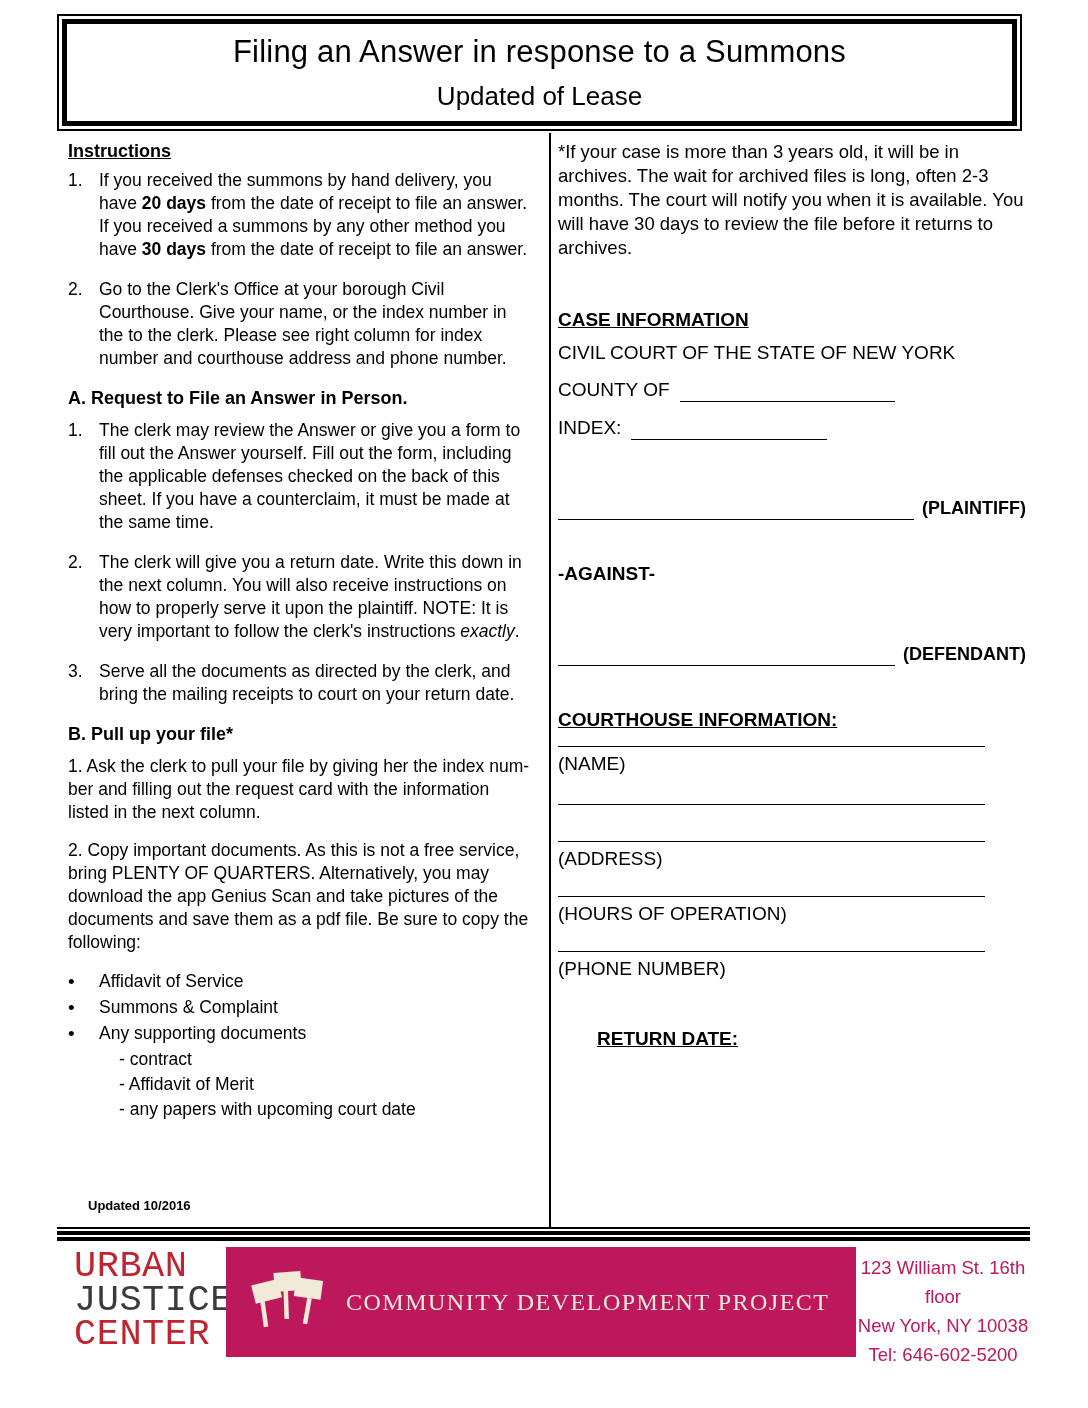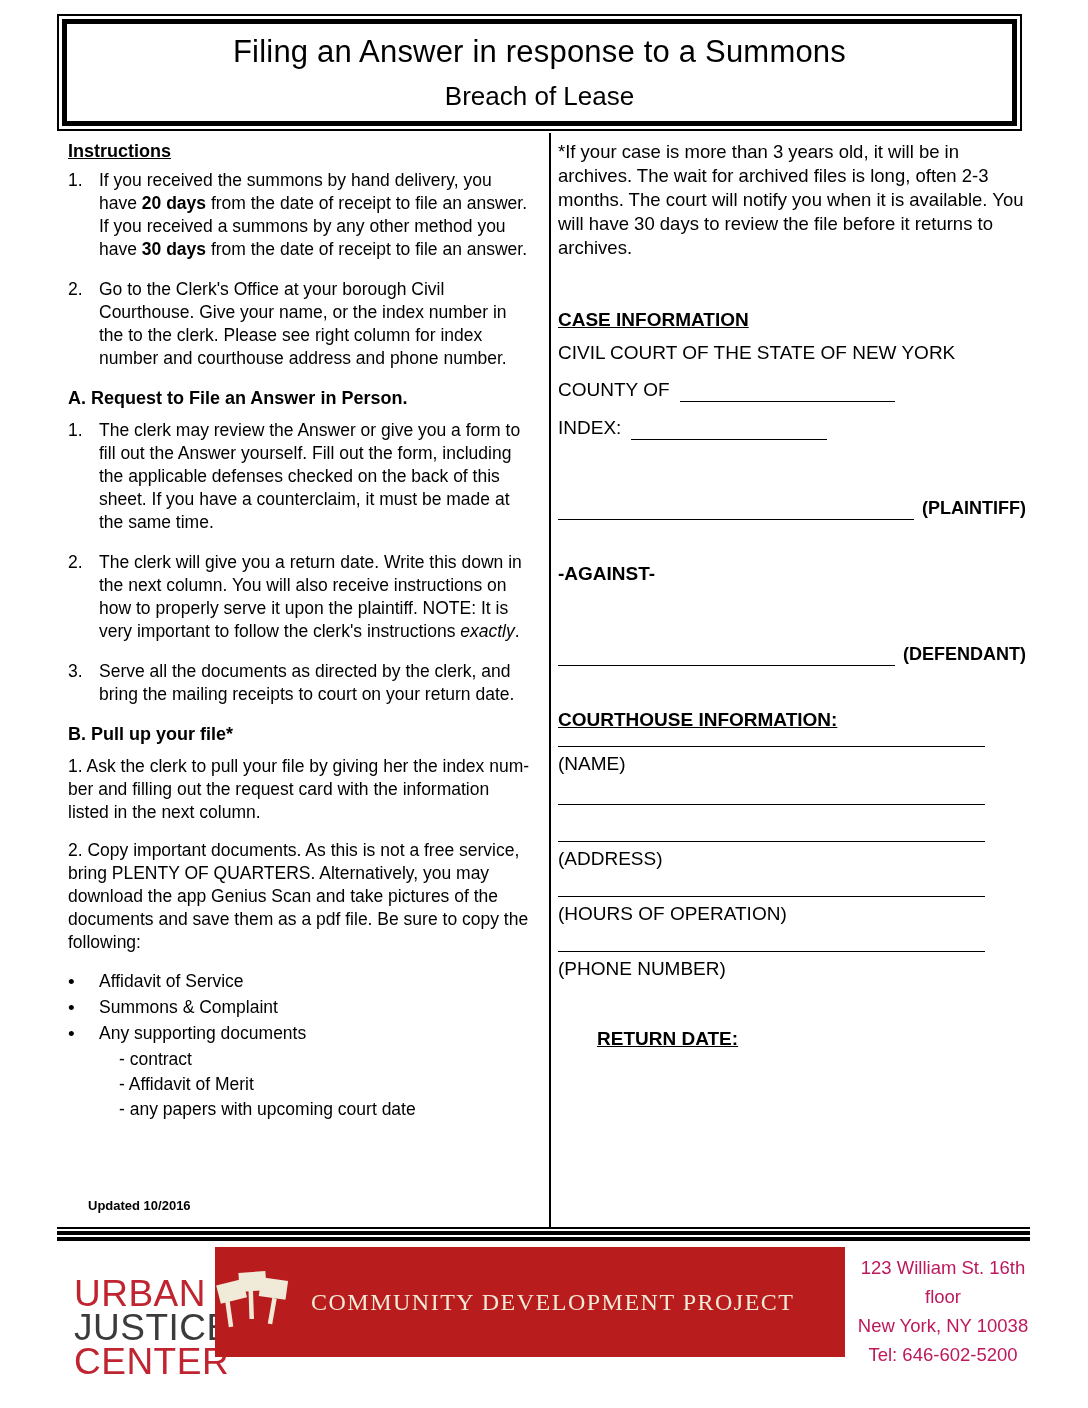--- a/index.html
+++ b/index.html
@@ -52,41 +52,41 @@
 
   
   .bottom-rule{position:absolute;left:57px;top:1227px;width:973px;}
   .bottom-rule .r1{height:2px;background:#000;margin-bottom:2px;}
   .bottom-rule .r2{height:4px;background:#000;margin-bottom:2px;}
   .bottom-rule .r3{height:4px;background:#000;}
 
   
   .footer{position:absolute;left:0;top:1247px;width:1088px;height:112px;}
   .org-logo{position:absolute;left:74px;top:2px;
-            font-family:Liberation Sans, sans-serif;font-size:37px;line-height:34px;
-            letter-spacing:0.5px;margin-top:28px;}
+            font-family:Liberation Mono, monospace;font-size:37px;line-height:34px;
+            letter-spacing:0.5px;}
   .org-line1,.org-line3{color:#bf2430;}
   .org-line2{color:#3b3b3d;}
-  .project-bar{position:absolute;left:215px;top:0;width:630px;height:110px;
-               background:#b91c1c;display:flex;align-items:center;box-sizing:border-box;
-               }
+  .project-bar{position:absolute;left:226px;top:0;width:630px;height:110px;
+               background:#be185d;display:flex;align-items:center;box-sizing:border-box;
+               padding-left:24px;}
   .project-bar .bar-label{color:#f0ebd8;font-size:24px;letter-spacing:1.5px;margin-left:22px;
                           font-family:"Liberation Serif",serif;}
   .footer-address{position:absolute;left:845px;top:6px;width:196px;text-align:center;
                   font-size:18.5px;line-height:29px;color:#be185d;}
 </style>
 </head>
 <body>
 
 <div class="page">
 
   <div class="header-box">
     <div class="header-box-inner">
       <div class="doc-title">Filing an Answer in response to a Summons</div>
-      <div class="doc-subtitle">Breach of Lease</div>
+      <div class="doc-subtitle">Updated of Lease</div>
     </div>
   </div>
 
   <div class="columns">
 
     <div class="col-left">
       <div class="sec-heading">Instructions</div>
 
       <div class="hang">
         <span class="num">1.</span>

